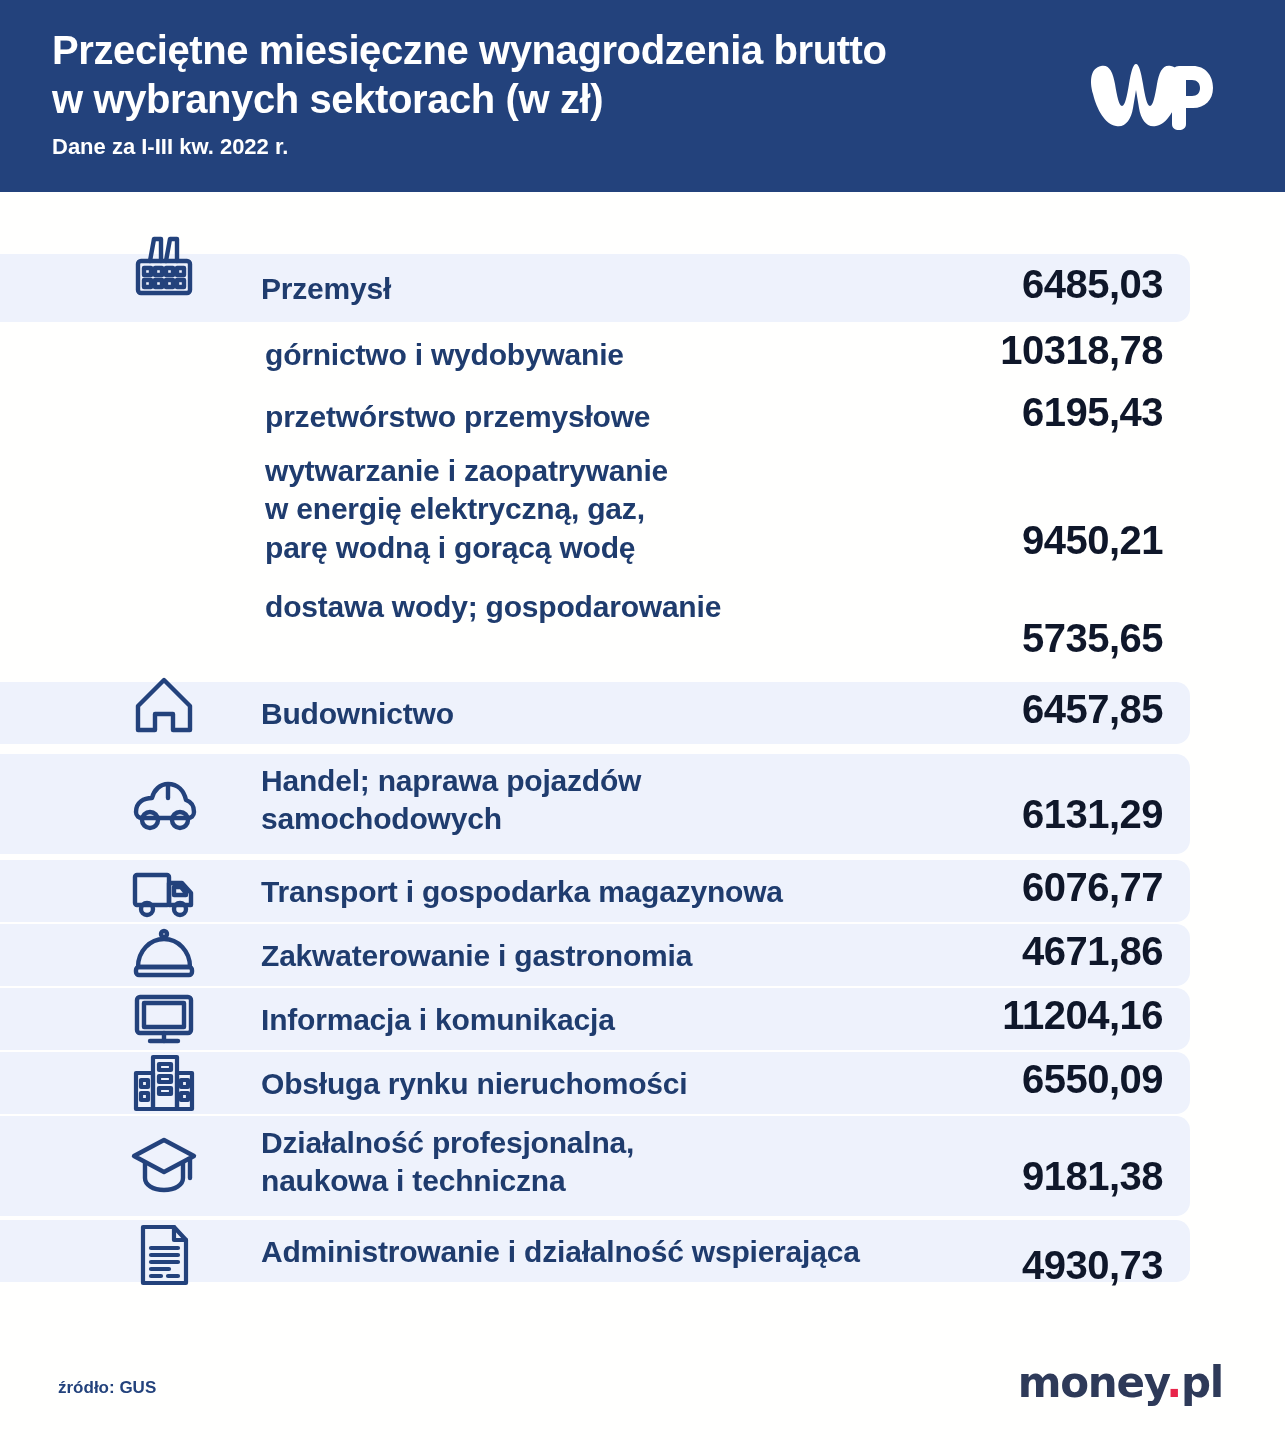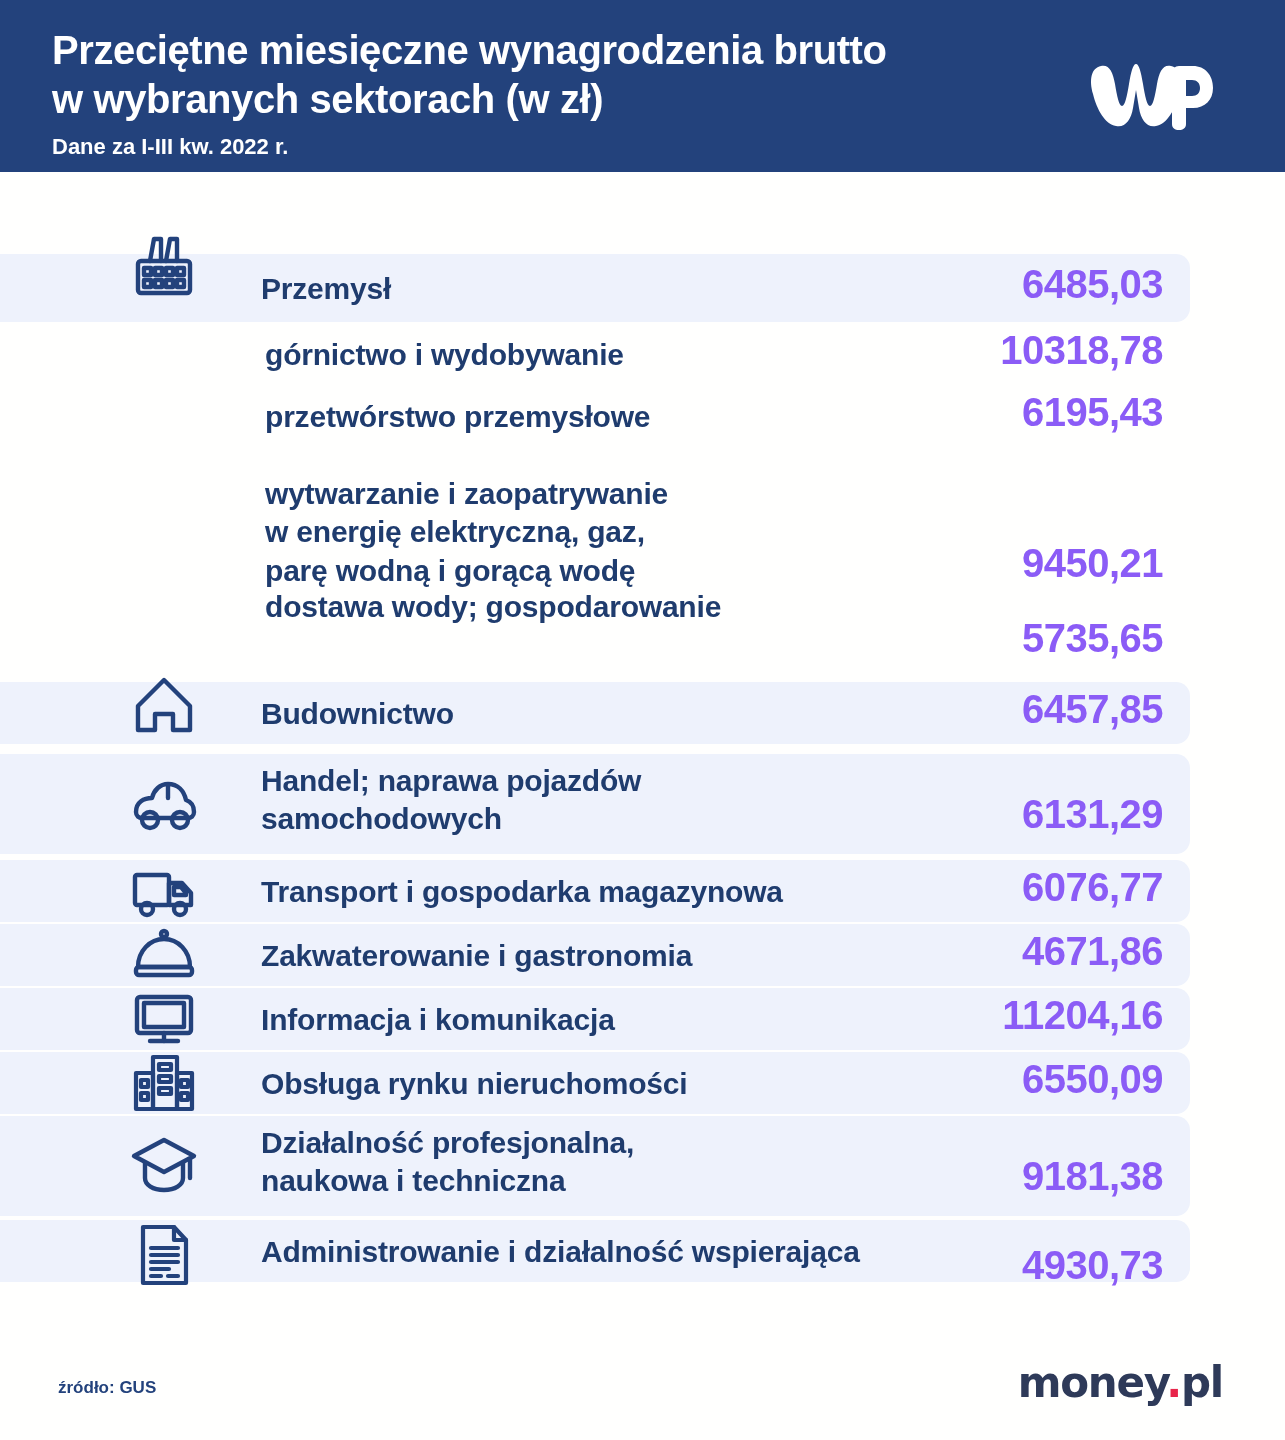--- a/index.html
+++ b/index.html
@@ -14,21 +14,21 @@
     overflow: hidden;
     position: relative;
     background: #fffffe;
   }
 
   
   .header {
     position: absolute;
     left: 0; top: 0;
     width: 1285px;
-    height: 172px;
+    height: 192px;
     background: #23427c;
     box-sizing: border-box;
   }
   .header-titles {
     position: absolute;
     left: 52px;
     top: 26px;
     width: 1000px;
   }
   .title-line {
@@ -88,21 +88,21 @@
     font-size: 30px;
     font-weight: 600;
     line-height: 1.28;
     letter-spacing: -0.2px;
   }
   .label.main  { left: 261px; }
   .label.sub   { left: 265px; }
   .value {
     position: absolute;
     right: 27px;
-    color: #8b5cf6;
+    color: #0f172a;
     font-size: 40px;
     font-weight: 700;
     letter-spacing: -0.5px;
     text-align: left;
     white-space: nowrap;
   }
 
   
   .footer-source {
     position: absolute;
@@ -176,21 +176,21 @@
     <div class="value" style="top:4px;">10318,78</div>
   </div>
 
   <div class="row" style="top:194px; height:62px;">
     <div class="label sub" style="top:12px;">
       <div>przetwórstwo przemysłowe</div>
     </div>
     <div class="value" style="top:4px;">6195,43</div>
   </div>
 
-  <div class="row" style="top:279px; height:122px;padding-left:19px;">
+  <div class="row" style="top:256px; height:122px;padding-left:19px;">
     <div class="label sub" style="top:4px;">
       <div>wytwarzanie i zaopatrywanie</div>
       <div>w energię elektryczną, gaz,</div>
       <div>parę wodną i gorącą wodę</div>
     </div>
     <div class="value" style="top:70px;">9450,21</div>
   </div>
 
   <div class="row" style="top:390px; height:92px;">
     <div class="label sub" style="top:6px;">

